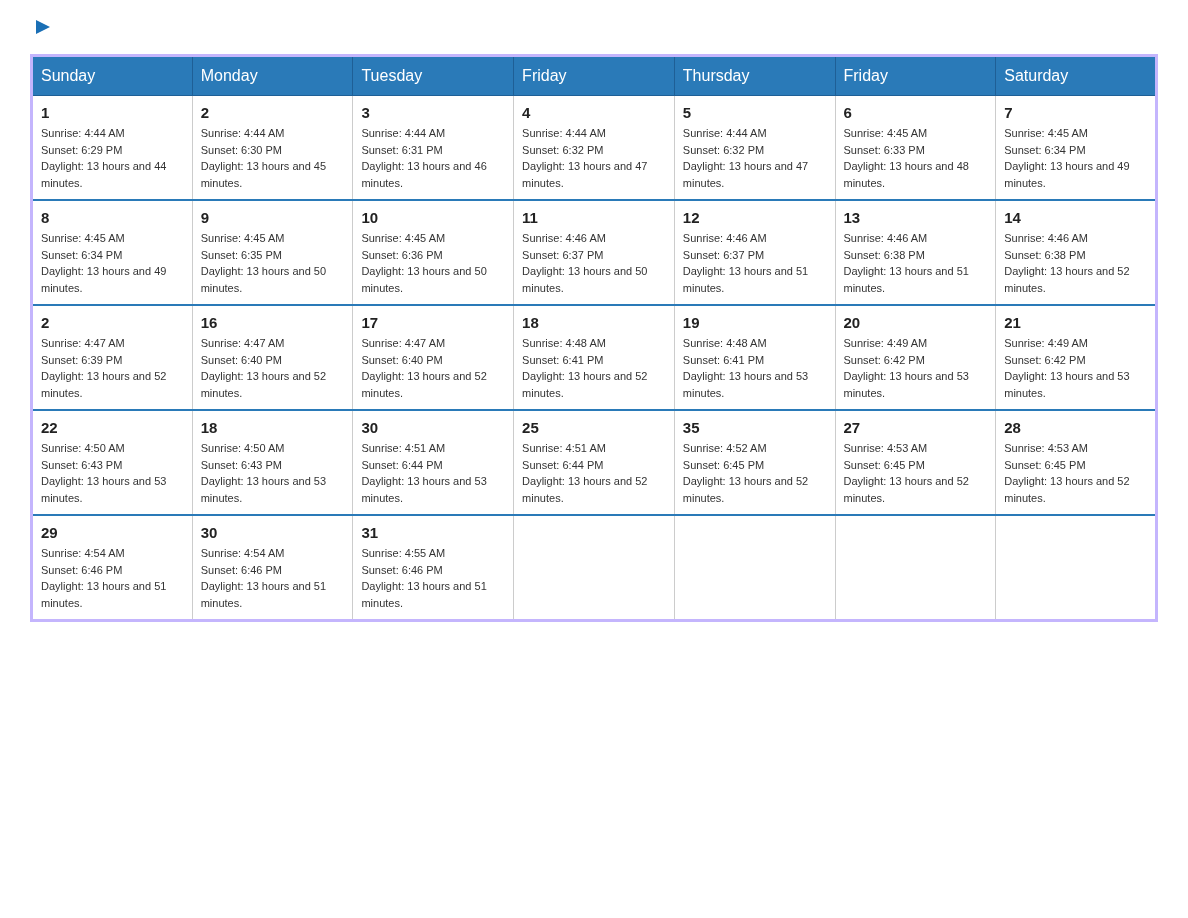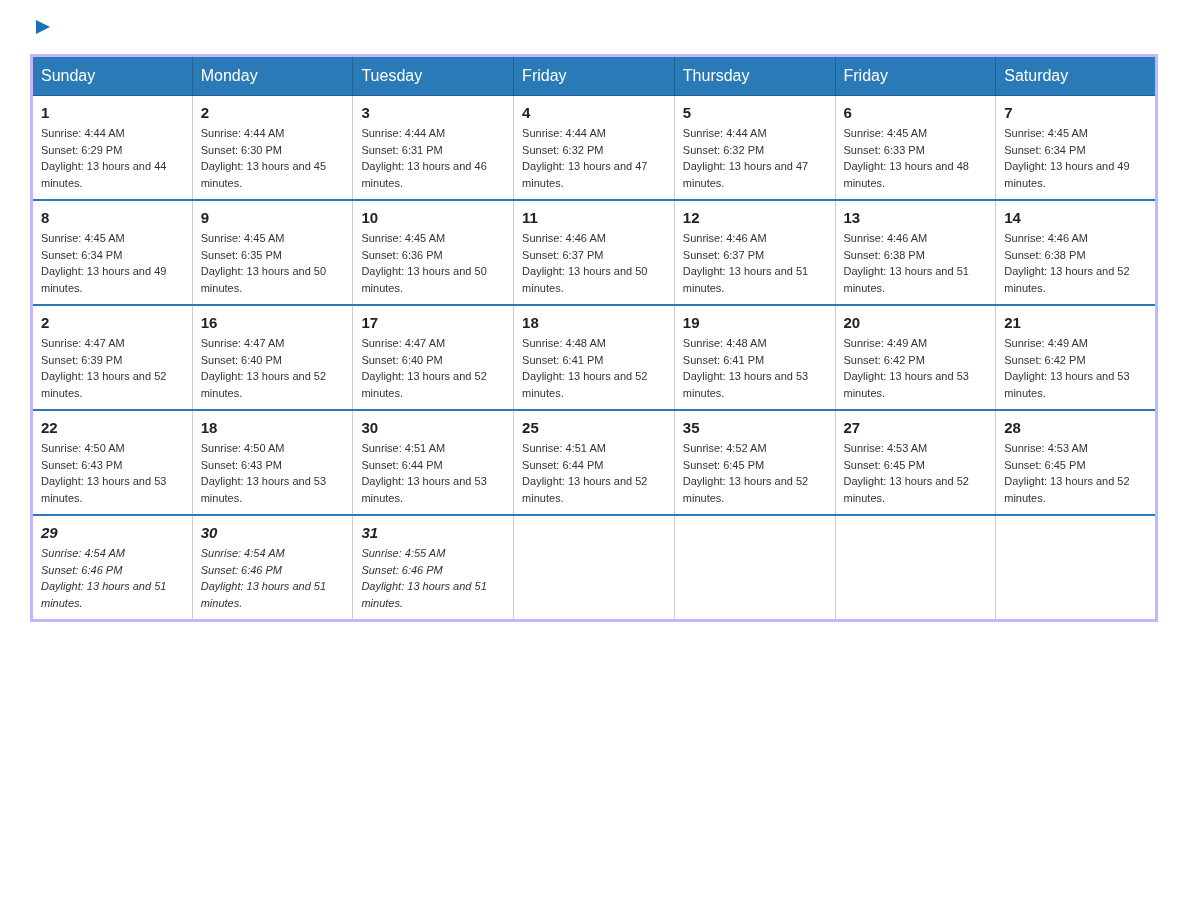--- a/index.html
+++ b/index.html
@@ -60,21 +60,20 @@
       font-size: 13px;
       color: #333;
       width: calc(100% / 7);
       min-height: 100px;
     }
     .calendar-table tr td {
       border-bottom: 2px solid #2a7ab8;
     }
     .calendar-table tr:last-child td {
       border-bottom: 1px solid #ccc;
-      font-style: italic;
     }
     .day-number {
       font-size: 15px;
       font-weight: bold;
       color: #222;
       display: block;
       margin-bottom: 4px;
     }
     .day-info {
       font-size: 11px;

